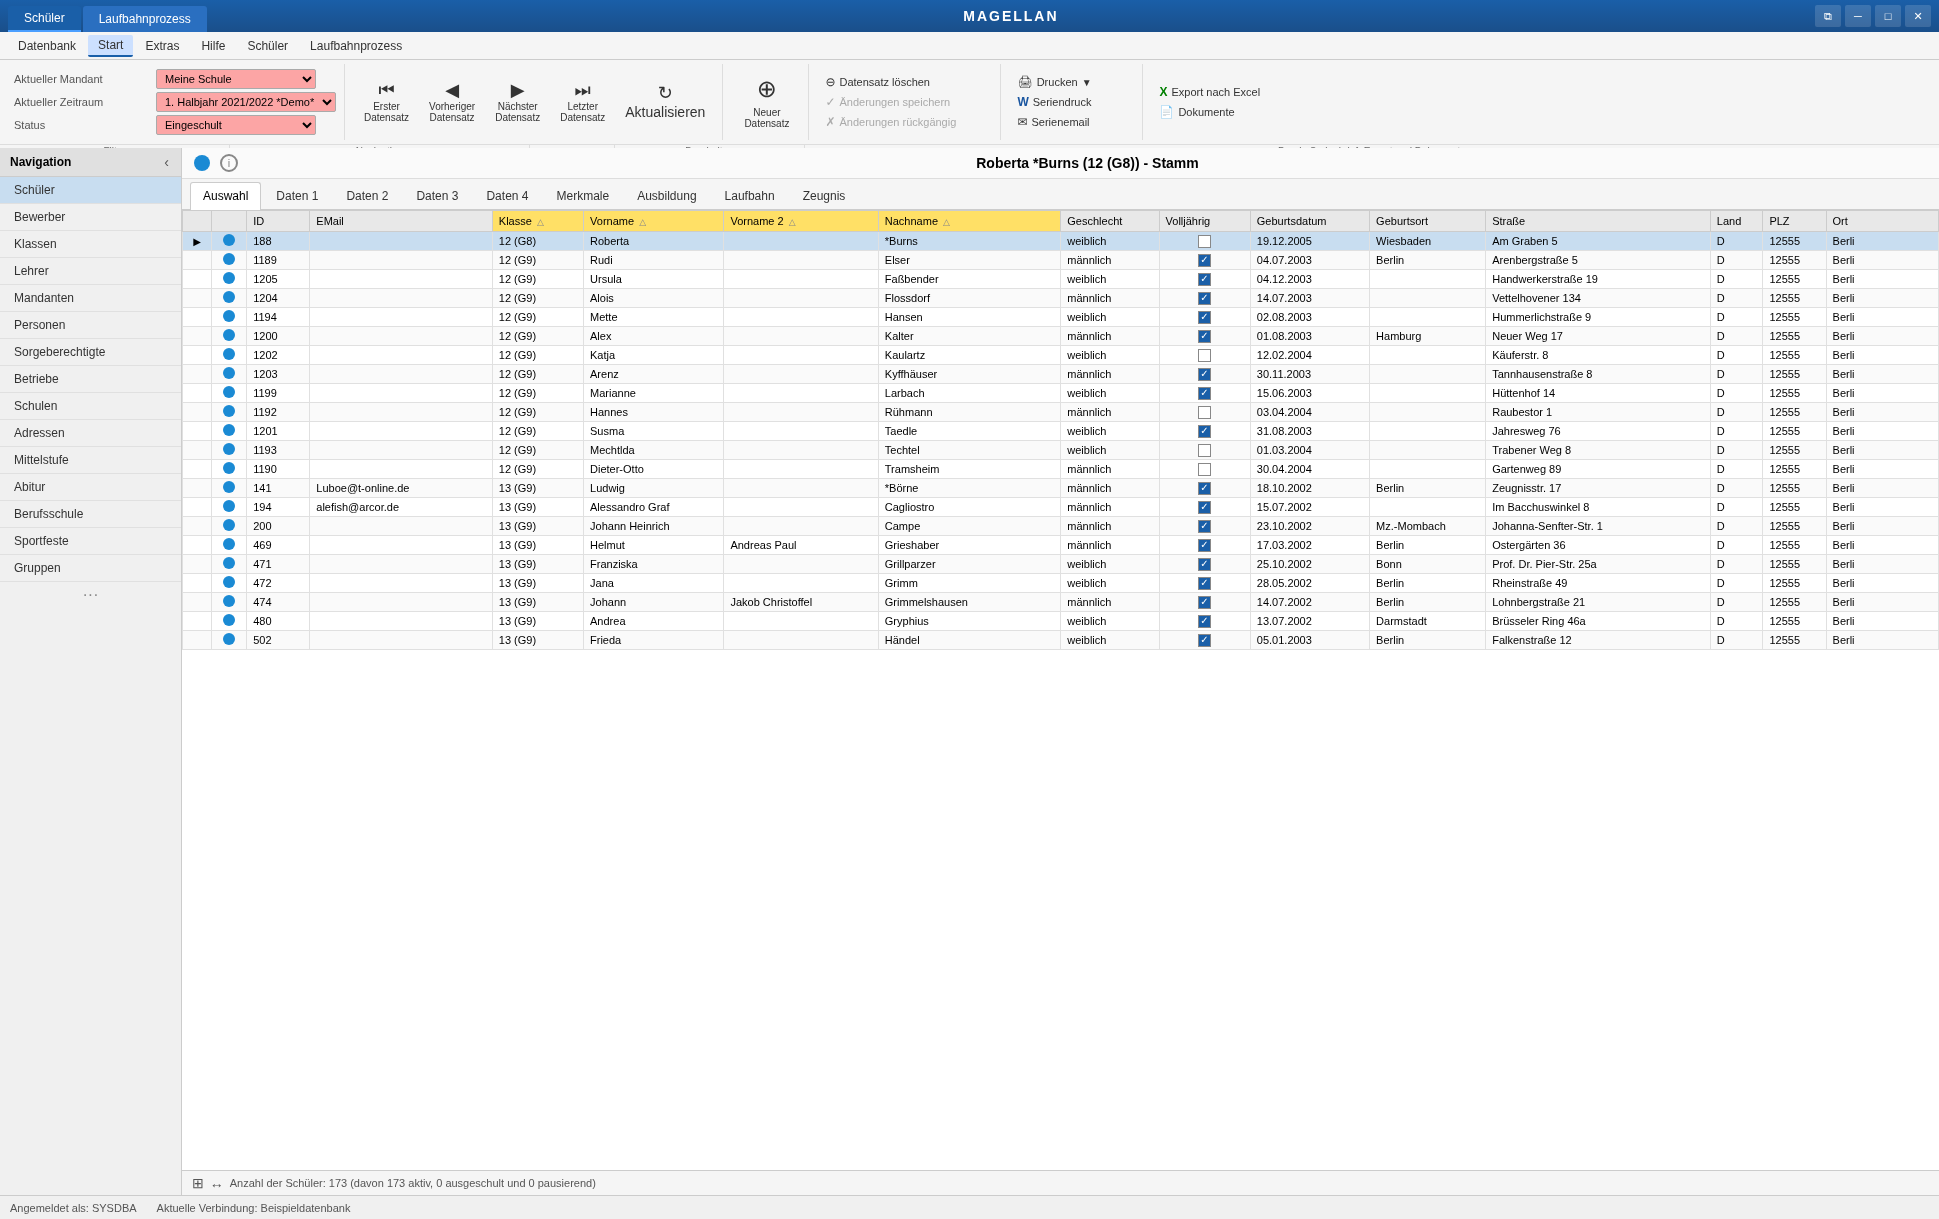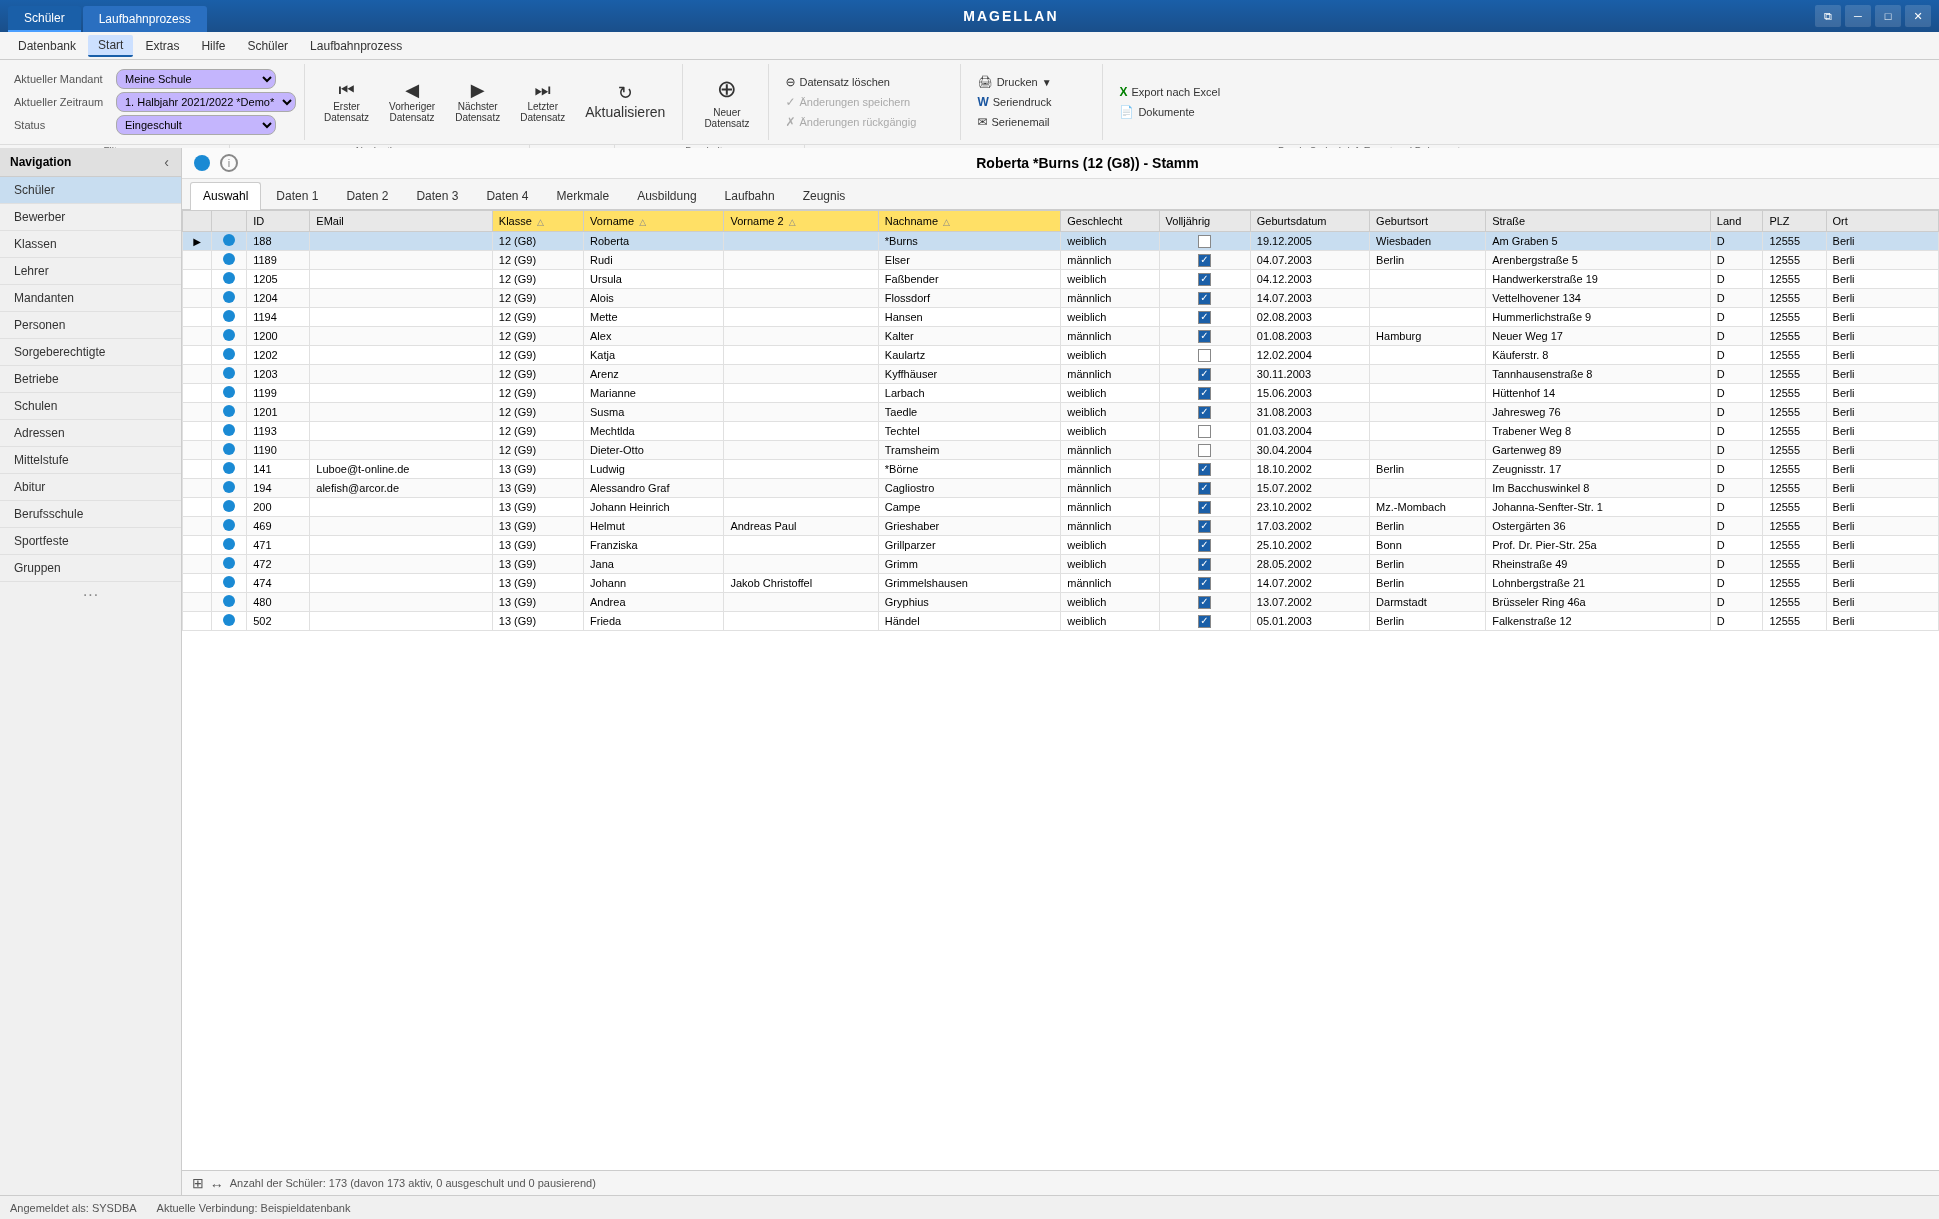--- a/index.html
+++ b/index.html
@@ -47,25 +47,26 @@
       border-radius: 2px;
       font-size: 12px;
       color: #333;
     }
     .menu-item.active { background: #cce0ff; border-bottom: 2px solid #1a5fa8; }
     .ribbon-row { display: flex; gap: 2px; align-items: center; }
     .ribbon-label { font-size: 11px; color: #555; min-width: 100px; }
     .ribbon-select {
       font-size: 11px;
       border: 1px solid #aaa;
-      background: #c4b5fd;
+      background: #fca5a5;
       padding: 1px 4px;
       min-width: 160px;
       height: 20px;
-      border-radius: 8px;
+      border-radius: 2px;
+      margin-left: 40px;
     }
     .ribbon-nav-btn {
       display: flex;
       flex-direction: column;
       align-items: center;
       padding: 4px 8px;
       cursor: pointer;
       border-radius: 2px;
       border: 1px solid transparent;
       background: transparent;
@@ -670,20 +671,38 @@
                 <td>15.06.2003</td>
                 <td></td>
                 <td>Hüttenhof 14</td>
                 <td>D</td>
                 <td>12555</td>
                 <td>Berli</td>
               </tr>
               <tr>
                 <td style="text-align: center;"></td>
                 <td style="text-align: center;"><span style="width:12px;height:12px;border-radius:50%;background:#1a8ad4;display:inline-block;"></span></td>
+                <td>1192</td>
+                <td></td>
+                <td>12 (G9)</td>
+                <td>Hannes</td>
+                <td></td>
+                <td>Rühmann</td>
+                <td>männlich</td>
+                <td class="checkbox-cell"><span style="width:13px;height:13px;border:1px solid #888;display:inline-block;background:white;position:relative;vertical-align:middle;"></span></td>
+                <td>03.04.2004</td>
+                <td></td>
+                <td>Raubestor 1</td>
+                <td>D</td>
+                <td>12555</td>
+                <td>Berli</td>
+              </tr>
+              <tr>
+                <td style="text-align: center;"></td>
+                <td style="text-align: center;"><span style="width:12px;height:12px;border-radius:50%;background:#1a8ad4;display:inline-block;"></span></td>
                 <td>1201</td>
                 <td></td>
                 <td>12 (G9)</td>
                 <td>Susma</td>
                 <td></td>
                 <td>Taedle</td>
                 <td>weiblich</td>
                 <td class="checkbox-cell"><span style="width:13px;height:13px;border:1px solid #888;display:inline-block;background:#1a5fa8;position:relative;vertical-align:middle;"><span style="color:white;font-size:10px;position:absolute;top:-1px;left:1px;">✓</span></span></td>
                 <td>31.08.2003</td>
                 <td></td>

